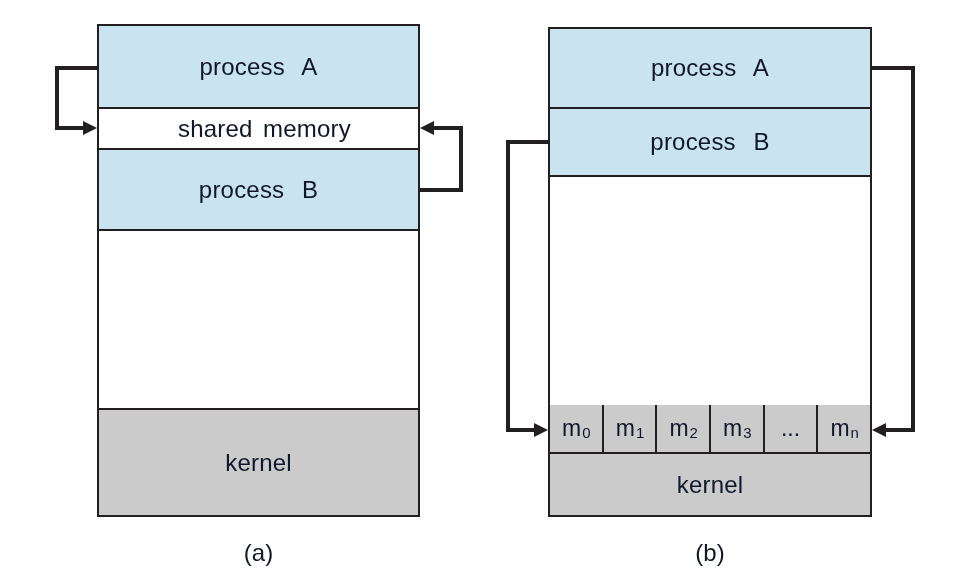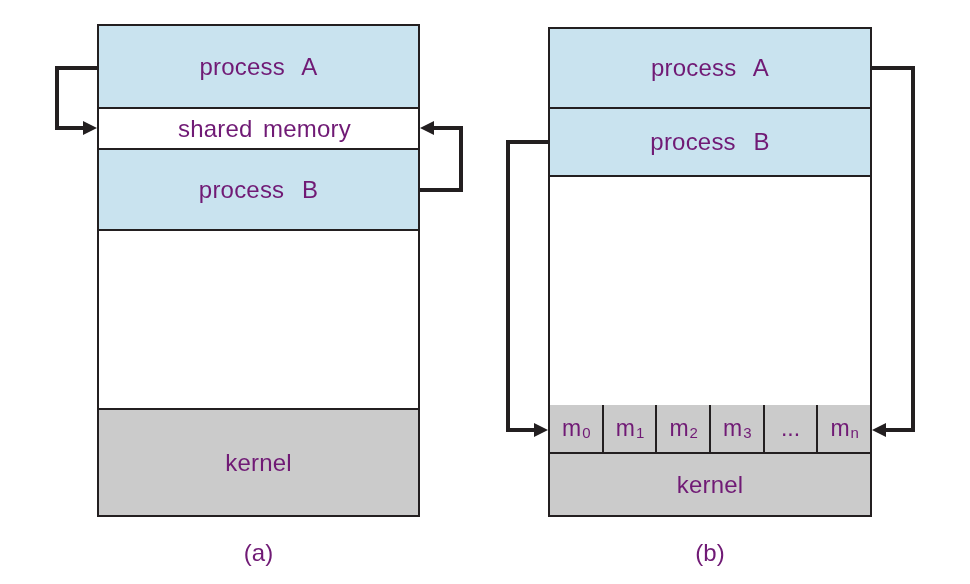--- a/index.html
+++ b/index.html
@@ -2,21 +2,21 @@
 <html><head>
 <meta charset="utf-8">
 <style>
   html, body { margin: 0; padding: 0; background: #ffffff; }
   .canvas {
     position: relative;
     width: 970px;
     height: 584px;
     background: #ffffff;
     font-family: "Liberation Sans", sans-serif;
-    color: #701a75;
+    color: #0f172a;
     overflow: hidden;
   }
   .box {
     position: absolute;
     box-sizing: border-box;
     border: 2px solid #231f20;
     background: #ffffff;
     display: flex;
     flex-direction: column;
   }

